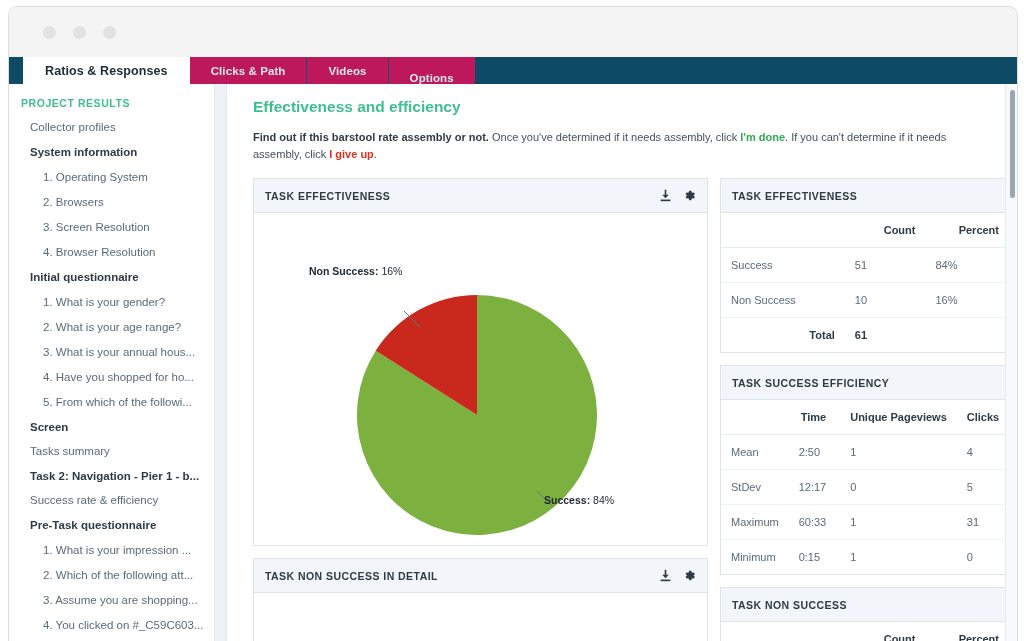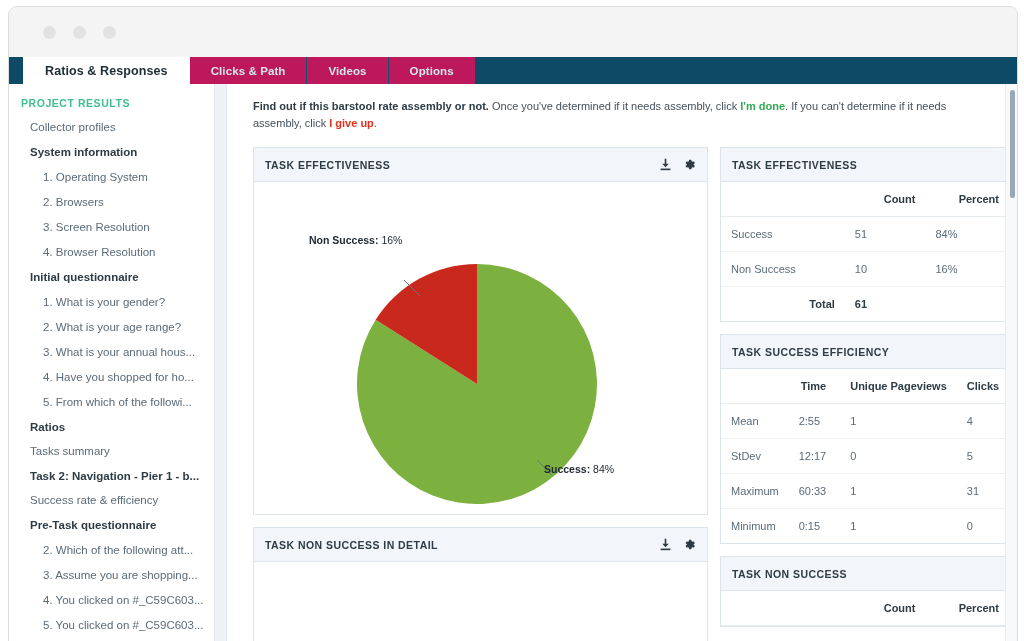--- a/index.html
+++ b/index.html
@@ -80,21 +80,21 @@
   }
   #tab-group-inactive {
     display: flex;
     align-items: stretch;
     background: #be185d;
   }
   .tab.inactive {
     padding: 0 21px;
     border-right: 1px solid #16506e;
   }
-  .tab.inactive:last-child { border-right: none; }
+  .tab.inactive:last-child { border-right: none; align-items: flex-end; }
 
   
   #body-split {
     position: relative;
     height: 563px;
     display: flex;
     background: #ffffff;
   }
 
   
@@ -322,35 +322,37 @@
           <span class="nav-item nav-sub">1. Operating System</span>
           <span class="nav-item nav-sub">2. Browsers</span>
           <span class="nav-item nav-sub">3. Screen Resolution</span>
           <span class="nav-item nav-sub">4. Browser Resolution</span>
           <span class="nav-item nav-head">Initial questionnaire</span>
           <span class="nav-item nav-sub">1. What is your gender?</span>
           <span class="nav-item nav-sub">2. What is your age range?</span>
           <span class="nav-item nav-sub">3. What is your annual hous...</span>
           <span class="nav-item nav-sub">4. Have you shopped for ho...</span>
           <span class="nav-item nav-sub">5. From which of the followi...</span>
-          <span class="nav-item nav-head">Ratios</span>
+          <span class="nav-item nav-head">Screen</span>
           <span class="nav-item nav-link">Tasks summary</span>
           <span class="nav-item nav-head">Task 2: Navigation - Pier 1 - b...</span>
           <span class="nav-item nav-link">Success rate &amp; efficiency</span>
           <span class="nav-item nav-head">Pre-Task questionnaire</span>
+          <span class="nav-item nav-sub">1. What is your impression ...</span>
           <span class="nav-item nav-sub">2. Which of the following att...</span>
           <span class="nav-item nav-sub">3. Assume you are shopping...</span>
           <span class="nav-item nav-sub">4. You clicked on #_C59C603...</span>
           <span class="nav-item nav-sub">5. You clicked on #_C59C603...</span>
         </nav>
 
       <div id="gutter"></div>
 
       <main id="main">
 
+        <h1 id="page-title">Effectiveness and efficiency</h1>
 
         <p id="task-instruction">
           <span class="strong">Find out if this barstool rate assembly or not.</span><span> Once you've determined if it needs assembly, click </span><span class="done">I'm done</span><span>. If you can't determine if it needs assembly, click </span><span class="giveup">I give up</span><span>.</span>
         </p>
 
         <div id="panel-grid">
 
           <div id="col-left">
 
             <section class="panel">
@@ -468,21 +470,21 @@
                   <tr>
                     <th class="c0"></th>
                     <th class="c1">Time</th>
                     <th class="c2">Unique Pageviews</th>
                     <th class="c3">Clicks</th>
                   </tr>
                 </thead>
                 <tbody>
                   <tr>
                     <td class="c0">Mean</td>
-                    <td class="c1 num">2:55</td>
+                    <td class="c1 num">2:50</td>
                     <td class="c2 num">1</td>
                     <td class="c3 num">4</td>
                   </tr>
                   <tr>
                     <td class="c0">StDev</td>
                     <td class="c1 num">12:17</td>
                     <td class="c2 num">0</td>
                     <td class="c3 num">5</td>
                   </tr>
                   <tr>

